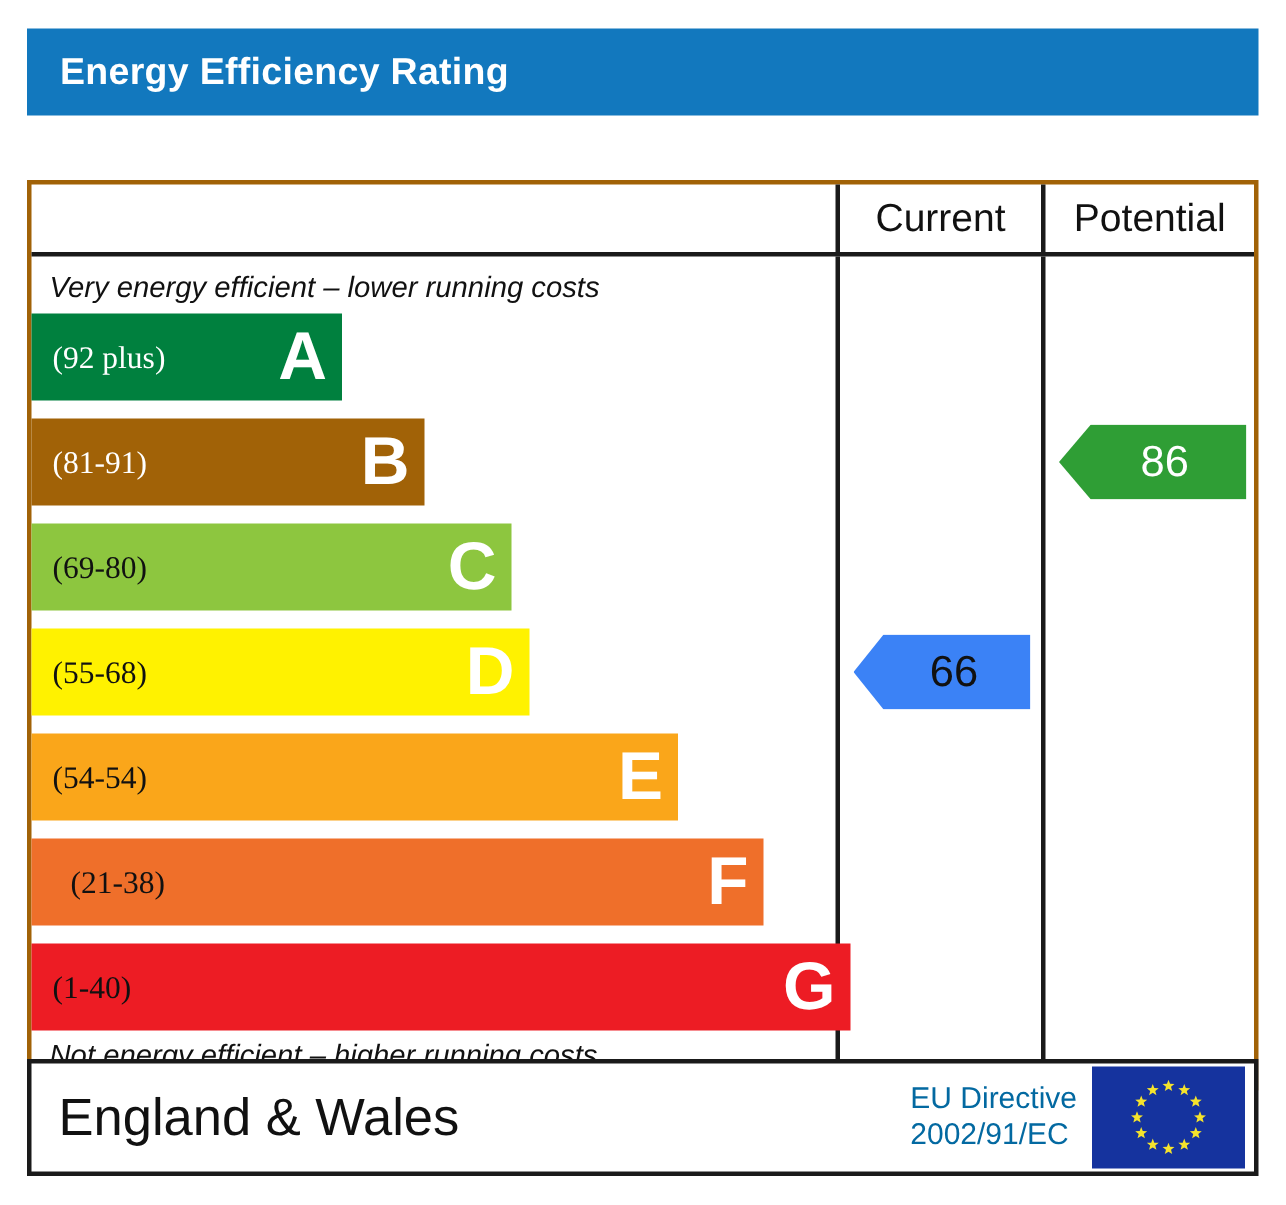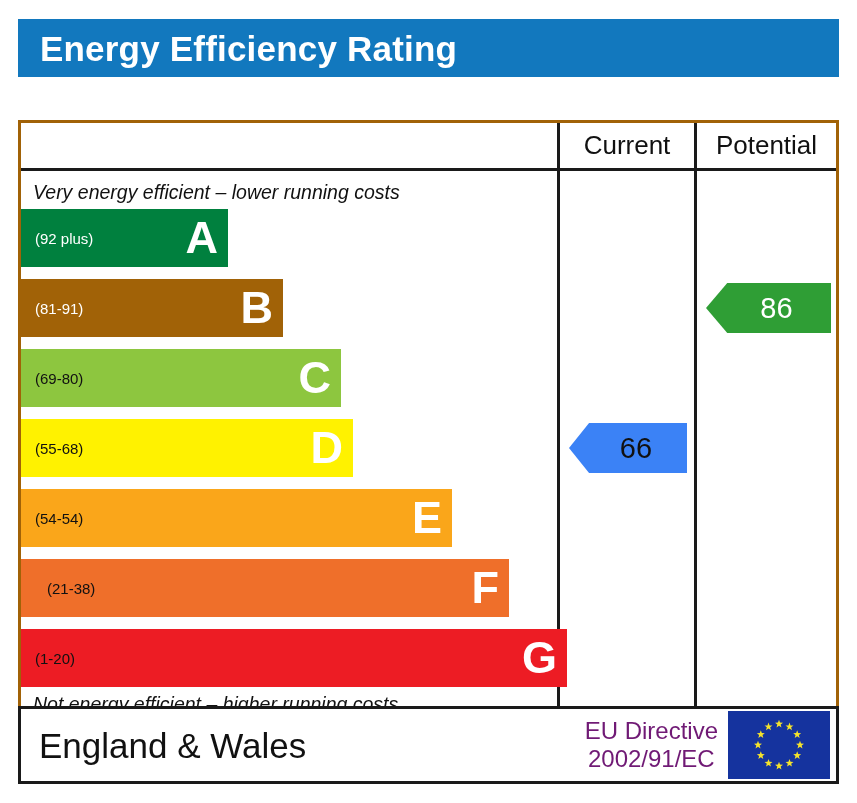--- a/index.html
+++ b/index.html
@@ -29,21 +29,21 @@
     left: 18px;
     top: 19px;
     width: 821px;
     height: 58px;
     background: #1278be;
     display: flex;
     align-items: center;
   }
   .title-banner .title-text {
     color: #ffffff;
-    font-size: 35px;
+    font-size: 25px;
     font-weight: bold;
     letter-spacing: 0.2px;
     padding-left: 22px;
     line-height: 1;
   }
 
   
   .grid {
     position: absolute;
     left: 18px;
@@ -113,23 +113,24 @@
 
   .band {
     position: absolute;
     left: 0;
     height: 58px;
     display: flex;
     align-items: center;
     box-sizing: border-box;
   }
   .band .range {
-    font-size: 15px;
+    font-size: 21px;
     padding-left: 14px;
     line-height: 1;
+    font-family: Liberation Serif, serif;
   }
   .band .letter {
     position: absolute;
     right: 10px;
     font-size: 45px;
     font-weight: bold;
     line-height: 1;
     color: #ffffff;
     top: 50%;
     transform: translateY(-52%);
@@ -168,24 +169,24 @@
     font-size: 35px;
     font-weight: normal;
     color: #111111;
     line-height: 1;
   }
   .footer-directive {
     position: absolute;
     right: 118px;
     top: 50%;
     transform: translateY(-50%);
-    font-size: 24px;
-    color: #701a75;
+    font-size: 20px;
+    color: #0369a1;
     line-height: 1.18;
-    text-align: center;
+    text-align: left;
   }
   .eu-flag {
     position: absolute;
     right: 6px;
     top: 50%;
     transform: translateY(-50%);
     width: 102px;
     height: 68px;
     background: #15339e;
   }
@@ -236,21 +237,21 @@
         </div>
         <div class="band" style="top: 318px; width: 431px; background: rgb(250, 166, 26);">
           <span class="range" style="color: rgb(17, 17, 17);">(54-54)</span>
           <span class="letter" style="color: rgb(255, 255, 255);">E</span>
         </div>
         <div class="band" style="top: 388px; width: 488px; background: rgb(239, 111, 42); padding-left: 12px;">
           <span class="range" style="color: rgb(17, 17, 17);">(21-38)</span>
           <span class="letter" style="color: rgb(255, 255, 255);">F</span>
         </div>
         <div class="band" style="top: 458px; width: 546px; background: rgb(237, 28, 36);">
-          <span class="range" style="color: rgb(17, 17, 17);">(1-20)</span>
+          <span class="range" style="color: rgb(17, 17, 17);">(1-40)</span>
           <span class="letter" style="color: rgb(255, 255, 255);">G</span>
         </div>
       </div>
 
   <div class="arrow" style="left: 548px; width: 118px; top: 300px; background: #3b82f6; color: rgb(17, 17, 17);">
         <span>66</span>
       </div>
       <div class="arrow" style="left: 685px; width: 125px; top: 160px; background: rgb(47, 158, 53); color: rgb(255, 255, 255);">
         <span>86</span>
       </div>

